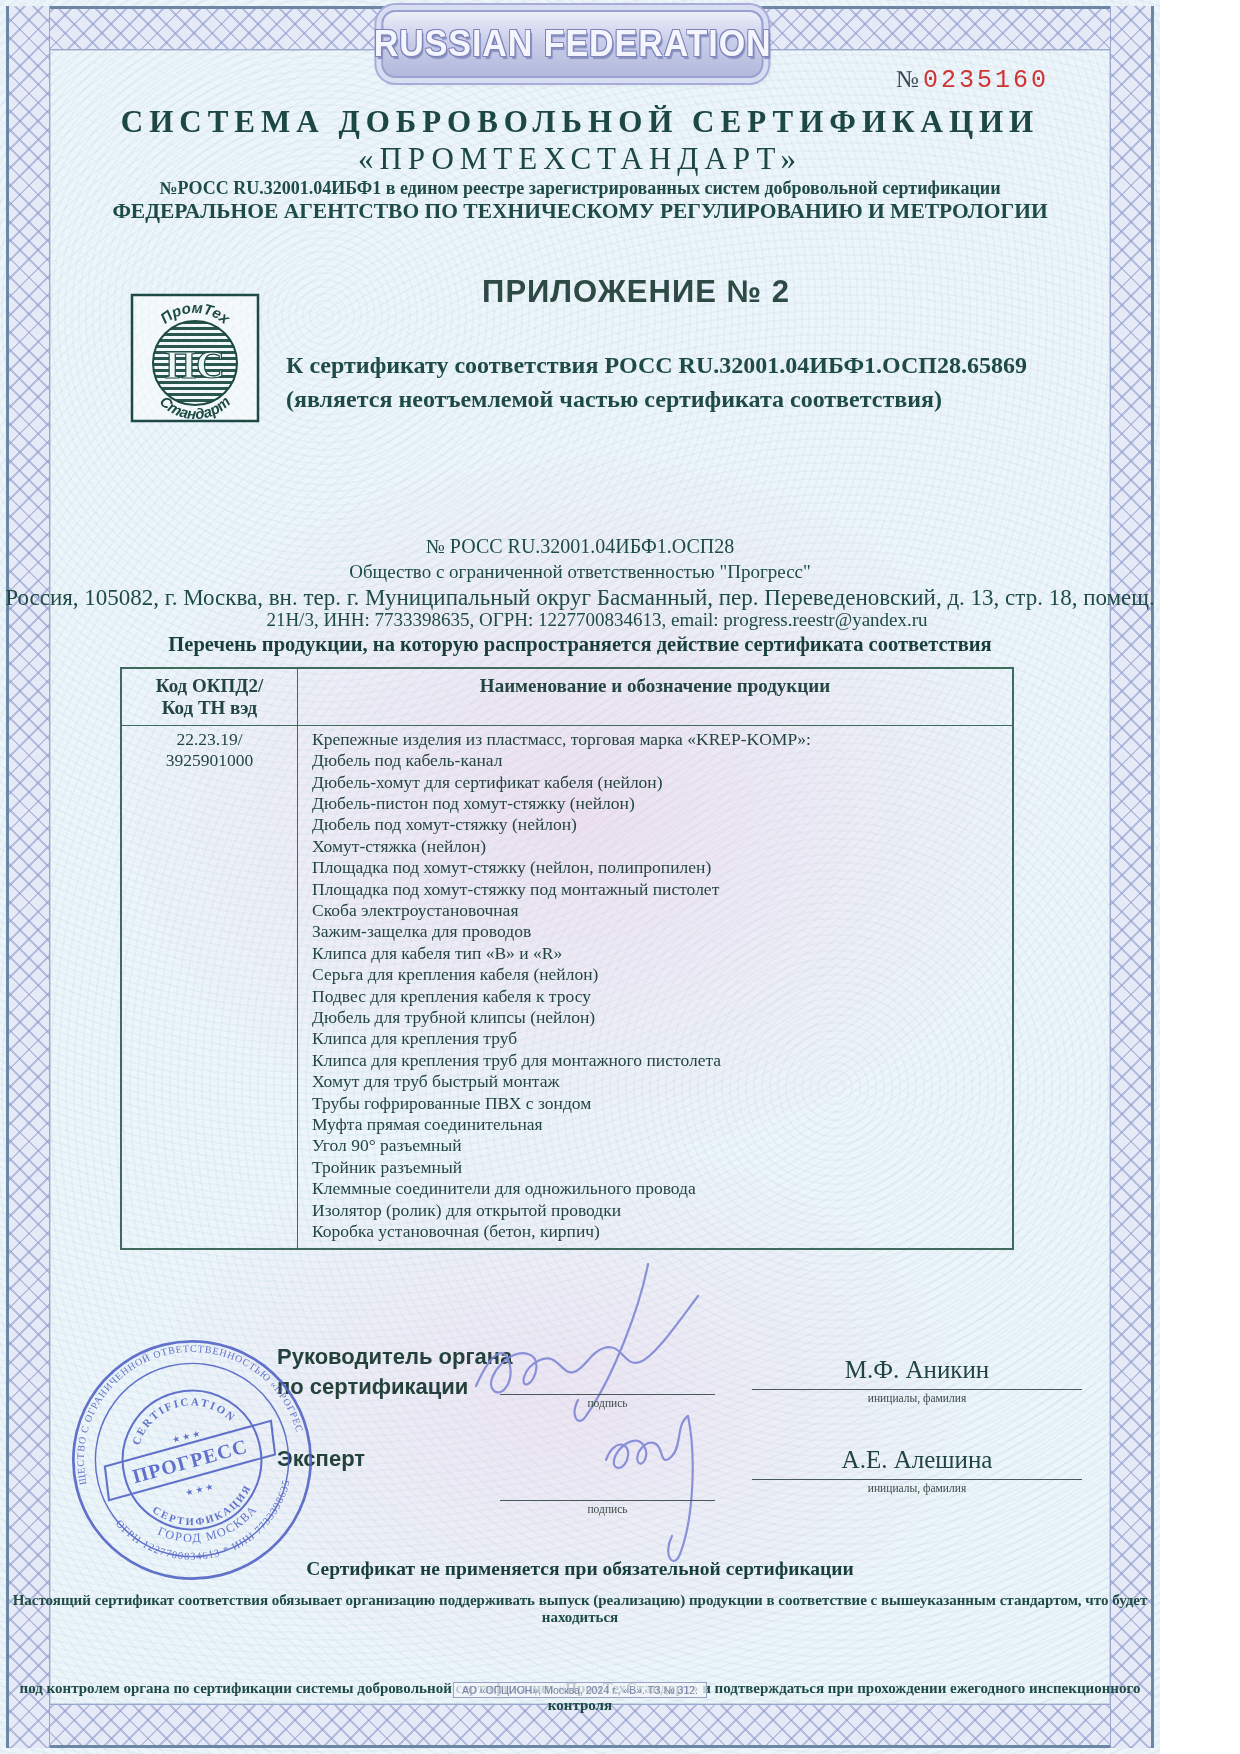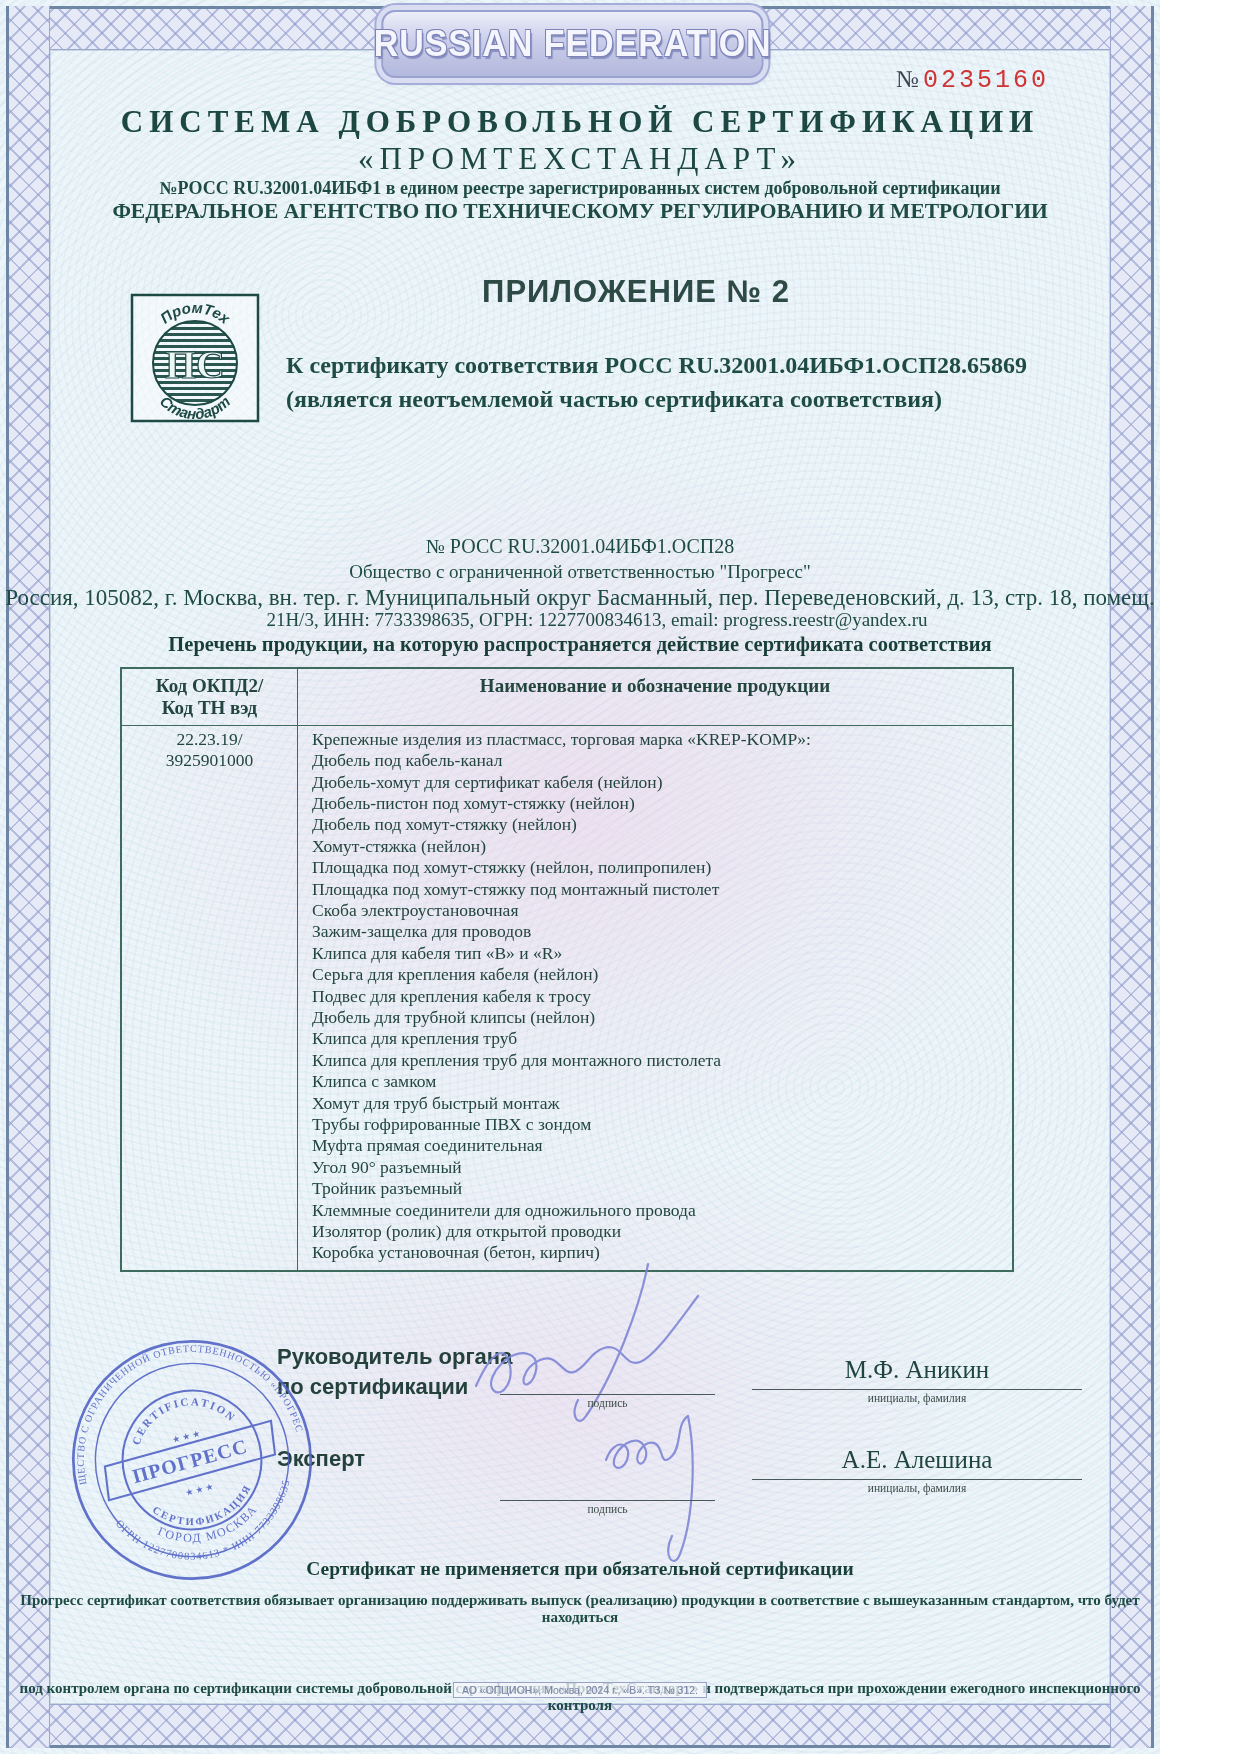--- a/index.html
+++ b/index.html
@@ -176,21 +176,20 @@
               <li>Площадка под хомут-стяжку (нейлон, полипропилен)</li>
               <li>Площадка под хомут-стяжку под монтажный пистолет</li>
               <li>Скоба электроустановочная</li>
               <li>Зажим-защелка для проводов</li>
               <li>Клипса для кабеля тип «B» и «R»</li>
               <li>Серьга для крепления кабеля (нейлон)</li>
               <li>Подвес для крепления кабеля к тросу</li>
               <li>Дюбель для трубной клипсы (нейлон)</li>
               <li>Клипса для крепления труб</li>
               <li>Клипса для крепления труб для монтажного пистолета</li>
-              <li>Клипса с замком</li>
               <li>Хомут для труб быстрый монтаж</li>
               <li>Трубы гофрированные ПВХ с зондом</li>
               <li>Муфта прямая соединительная</li>
               <li>Угол 90° разъемный</li>
               <li>Тройник разъемный</li>
               <li>Клеммные соединители для одножильного провода</li>
               <li>Изолятор (ролик) для открытой проводки</li>
               <li>Коробка установочная (бетон, кирпич)</li>
             </ul>
         </div>
@@ -252,17 +251,17 @@
         <text font-size="10.5" font-weight="bold" letter-spacing="2"><textPath href="#sCert" startOffset="50%" text-anchor="middle">CERTIFICATION</textPath></text>
         <text x="120" y="100" font-size="8.5" text-anchor="middle">★ ★ ★</text>
         <text x="118" y="127" font-size="19" font-weight="bold" text-anchor="middle" letter-spacing="1" transform="rotate(-1.4 118 127)">ПРОГРЕСС</text>
         <text x="120" y="152" font-size="8.5" text-anchor="middle">★ ★ ★</text>
         <text font-size="10" font-weight="bold" letter-spacing="2"><textPath href="#sSert" startOffset="50%" text-anchor="middle">СЕРТИФИКАЦИЯ</textPath></text>
         <text font-size="11.5" letter-spacing="1.5"><textPath href="#sCity" startOffset="50%" text-anchor="middle">ГОРОД МОСКВА</textPath></text>
       </g>
     </svg>
 
     <div class="t-center footer-note">Сертификат не применяется при обязательной сертификации</div>
-    <div class="t-center disc disc1">Прогресс сертификат соответствия обязывает организацию поддерживать выпуск (реализацию) продукции в соответствие с вышеуказанным стандартом, что будет находиться</div>
+    <div class="t-center disc disc1">Настоящий сертификат соответствия обязывает организацию поддерживать выпуск (реализацию) продукции в соответствие с вышеуказанным стандартом, что будет находиться</div>
     <div class="t-center disc disc2">под контролем органа по сертификации системы добровольной сертификации «ПромТехСтандарт» и подтверждаться при прохождении ежегодного инспекционного контроля</div>
     <div class="imprint">АО «ОПЦИОН», Москва, 2024 г., «В». ТЗ № 312.</div>
   </div>
 </div>
 
 </body></html>

